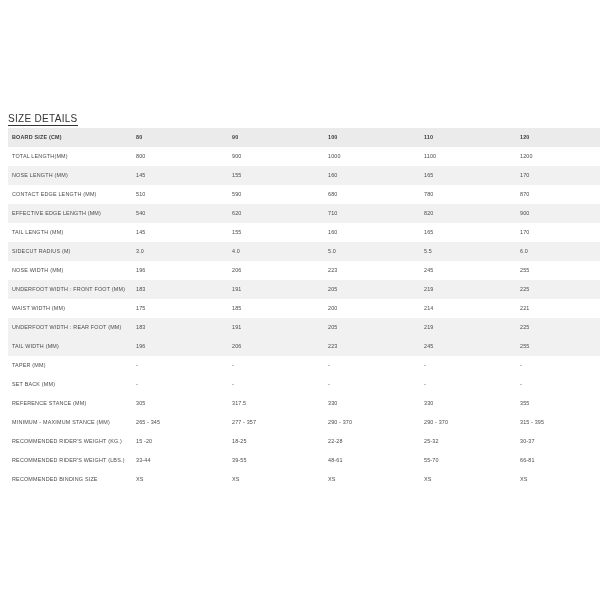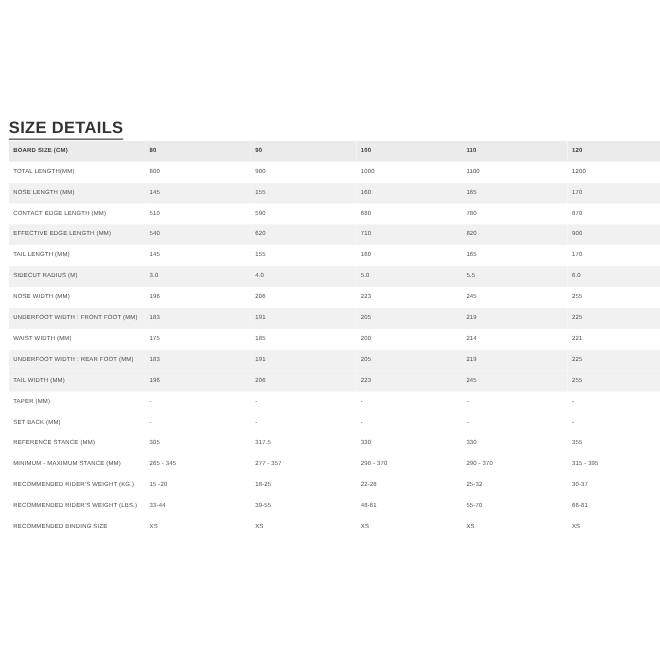--- a/index.html
+++ b/index.html
@@ -19,22 +19,22 @@
     width: 600px;
     height: 600px;
     box-sizing: border-box;
   }
   .title-wrap {
     position: absolute;
     top: 108px;
     left: 8px;
   }
   .section-title {
-    font-size: 15px;
-    font-weight: bold;
+    font-size: 10px;
+    font-weight: normal;
     letter-spacing: 0.3px;
     color: #333333;
     text-transform: uppercase;
     display: inline-block;
     padding-bottom: 1px;
     border-bottom: 1px solid #333333;
   }
   .table-wrap {
     position: absolute;
     top: 128px;

